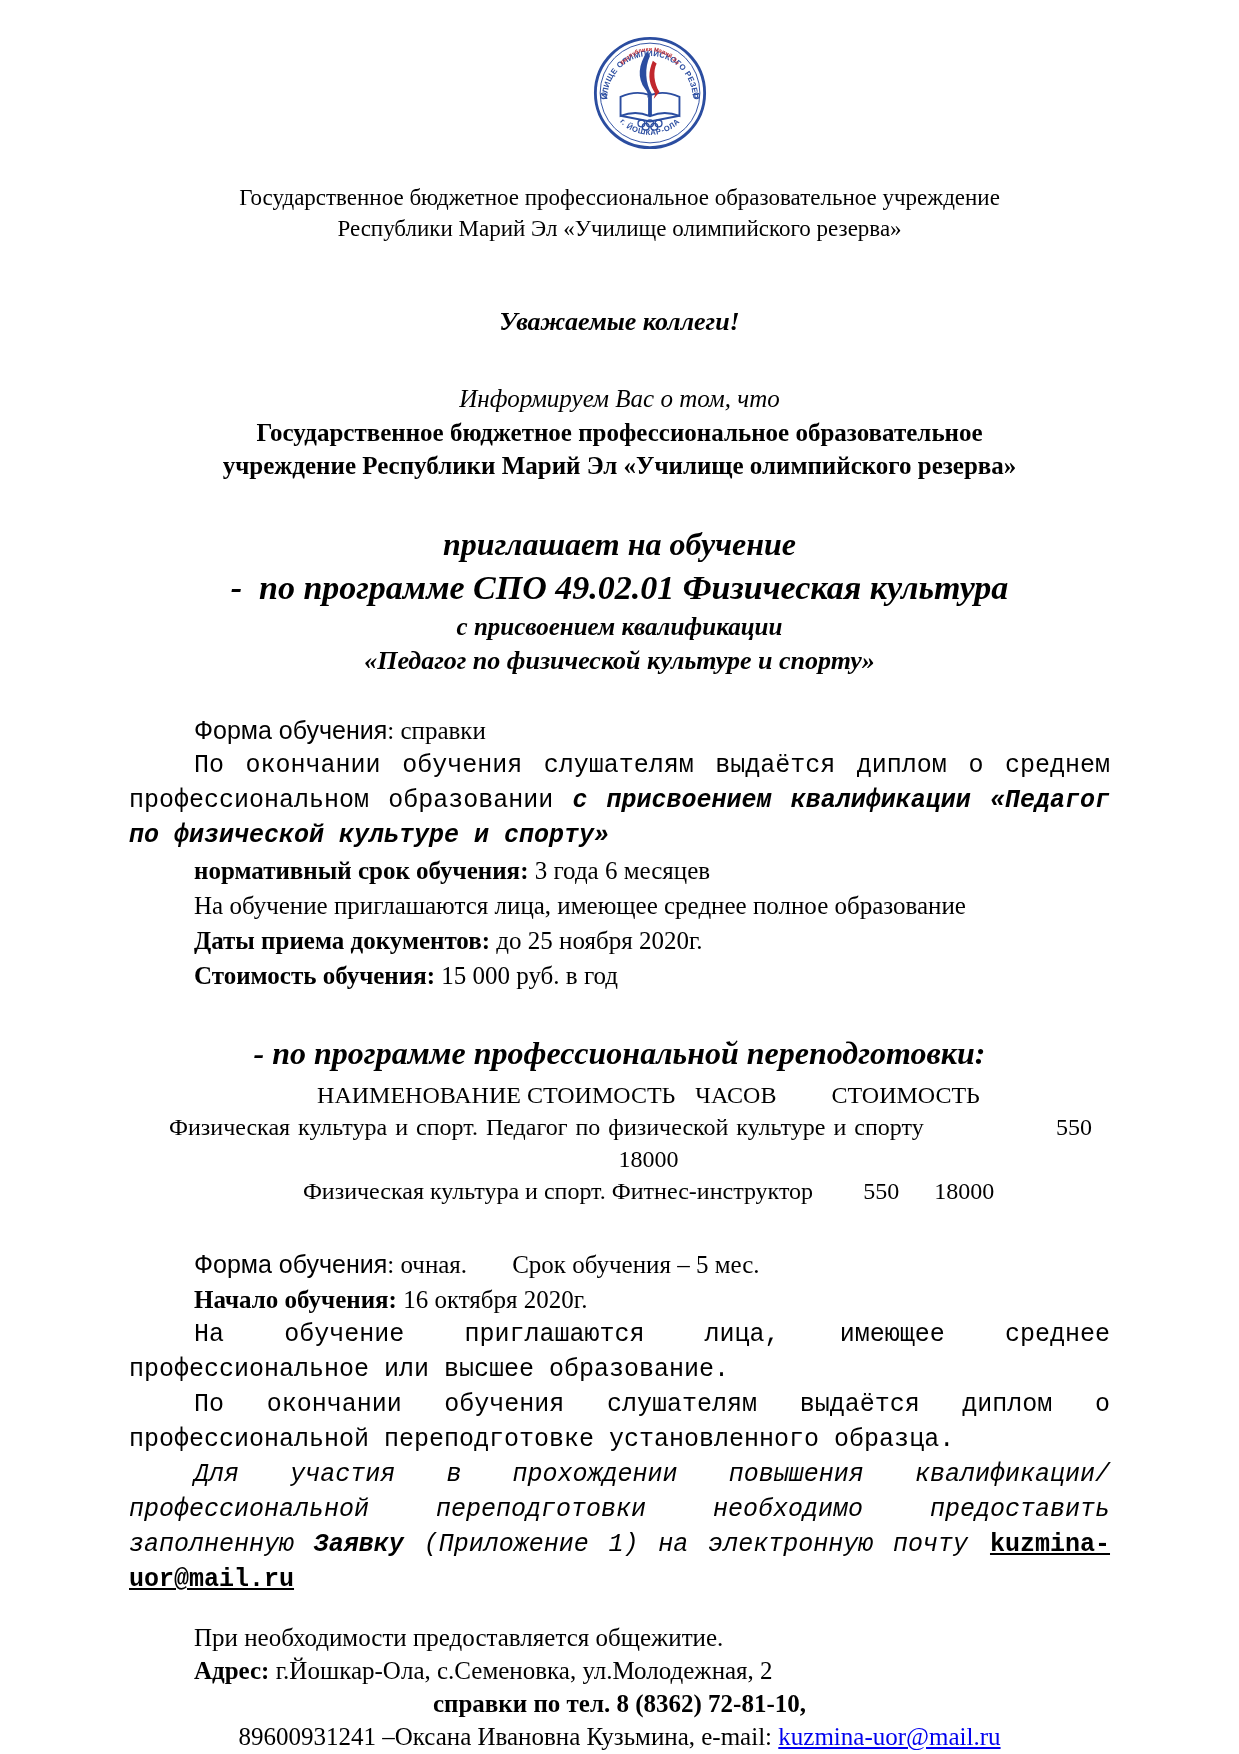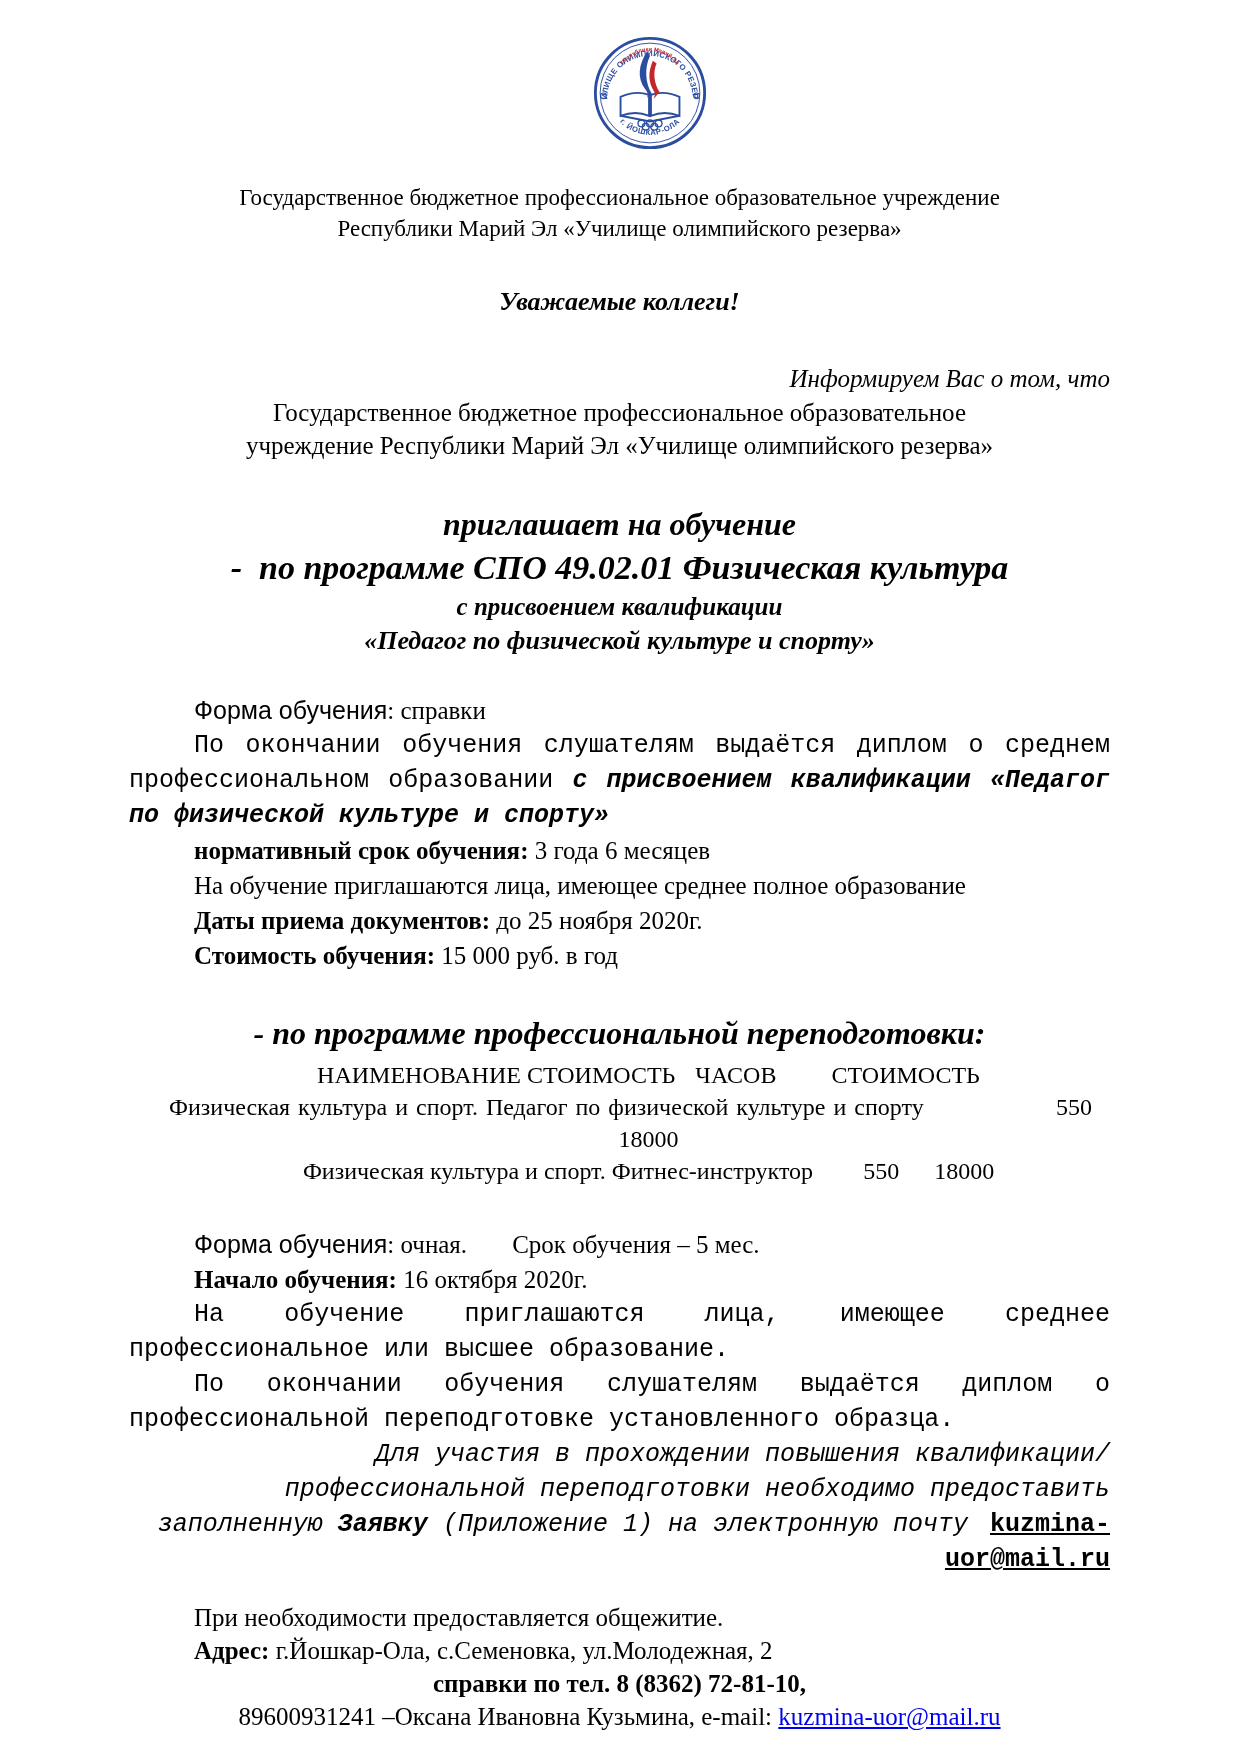--- a/index.html
+++ b/index.html
@@ -6,31 +6,31 @@
   .page{
     width:1239px;height:1754px;background:#fff;overflow:hidden;
     font-family:"Liberation Serif","DejaVu Serif",serif;color:#000;
     position:relative;
   }
   .content{padding:0 129px;}
   .center{text-align:center;}
   .just{text-align:justify;font-family:Liberation Mono, monospace;}
   .indent{text-indent:65px;}
   .b{font-weight:bold;}
-  .i{font-style:italic;text-align:right;}
+  .i{font-style:italic;}
   .bi{font-weight:bold;font-style:italic;}
   .sans-label{font-family:"Liberation Sans","DejaVu Sans",sans-serif;font-weight:normal;}
 
   .logo-wrap{margin-top:36px;text-align:center;}
   .logo-wrap svg{transform:translateX(30px);}
 
   .org-header{margin-top:28px;font-size:23px;line-height:31px;}
-  .greeting{margin-top:42px;font-size:26px;line-height:32px;}
+  .greeting{margin-top:62px;font-size:26px;line-height:32px;}
   .intro-lead{margin-top:44px;font-size:25px;line-height:34px;}
-  .intro-body{font-size:25px;line-height:33px;}
+  .intro-body{font-size:25px;line-height:33px;font-weight:bold;}
 
   .invite{margin-top:40px;}
   .invite-title{font-size:32px;line-height:44px;}
   .invite-program{font-size:34px;line-height:43px;white-space:pre-wrap;}
   .invite-qual-intro{font-size:25px;line-height:36px;}
   .invite-qual-name{font-size:26px;line-height:32px;}
 
   .body-text{font-size:25px;line-height:35px;}
   .spo{margin-top:36px;}
   .spo .para{margin:0;}

